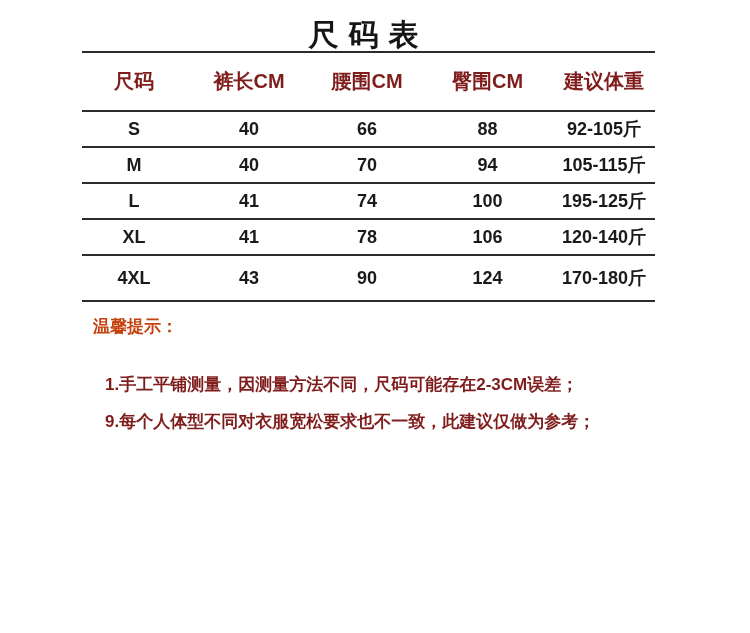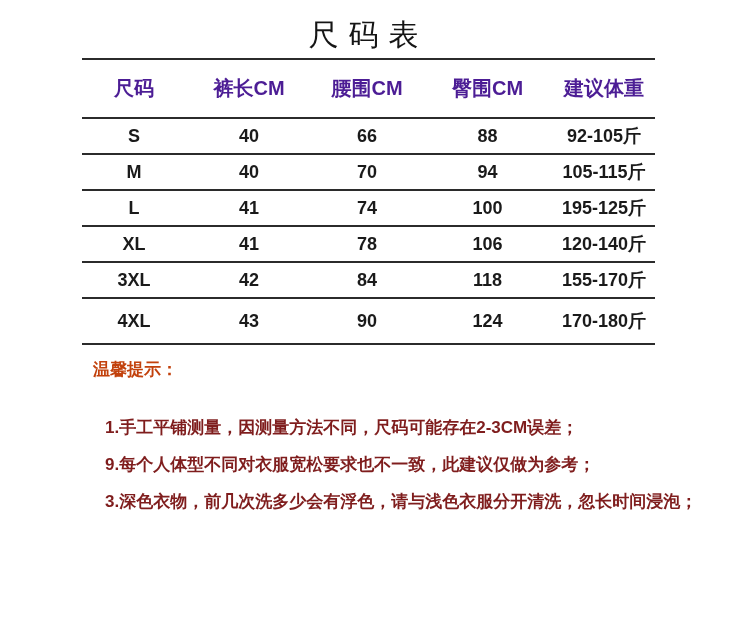--- a/index.html
+++ b/index.html
@@ -13,25 +13,25 @@
     font-family: "Liberation Sans", "DejaVu Sans", sans-serif;
     color: #1c1c1c;
     overflow: hidden;
     position: relative;
   }
   .sheet {
     width: 573px;
     margin-left: 82px;
   }
   .title {
-    height: 58px;
+    height: 51px;
     line-height: 70px;
     text-align: center;
     font-size: 30px;
-    font-weight: normal;
+    font-weight: bold;
     letter-spacing: 10px;
     color: #151515;
     white-space: nowrap;
   }
   table.size-table {
     width: 573px;
     border-collapse: collapse;
     table-layout: fixed;
     border-top: 2px solid #2b2b2b;
   }
@@ -40,21 +40,21 @@
     text-align: center;
     vertical-align: middle;
     padding: 0;
     font-weight: bold;
     white-space: nowrap;
   }
   table.size-table thead th {
     height: 57px;
     font-size: 20px;
     border-bottom: 2px solid #2b2b2b;
-    color: #4c1d95;
+    color: #7f1d1d;
   }
   table.size-table tbody td {
     height: 34px;
     font-size: 18px;
     border-bottom: 2px solid #2b2b2b;
     color: #1a1a1a;
   }
   table.size-table tbody tr:last-child td {
     height: 44px;
   }
@@ -127,37 +127,29 @@
         <td>195-125斤</td>
       </tr>
       <tr>
         <td>XL</td>
         <td>41</td>
         <td>78</td>
         <td>106</td>
         <td>120-140斤</td>
       </tr>
       <tr>
-        <td>3XL</td>
-        <td>42</td>
-        <td>84</td>
-        <td>118</td>
-        <td>155-170斤</td>
-      </tr>
-      <tr>
         <td>4XL</td>
         <td>43</td>
         <td>90</td>
         <td>124</td>
         <td>170-180斤</td>
       </tr>
     </tbody>
   </table>
 </div>
 
 <div class="tips">
   <div class="tips-heading">温馨提示：</div>
   <div class="tips-list">
     <div class="tip-item">1.手工平铺测量，因测量方法不同，尺码可能存在2-3CM误差；</div>
     <div class="tip-item">9.每个人体型不同对衣服宽松要求也不一致，此建议仅做为参考；</div>
-    <div class="tip-item">3.深色衣物，前几次洗多少会有浮色，请与浅色衣服分开清洗，忽长时间浸泡；</div>
   </div>
 </div>
 
 </body></html>

